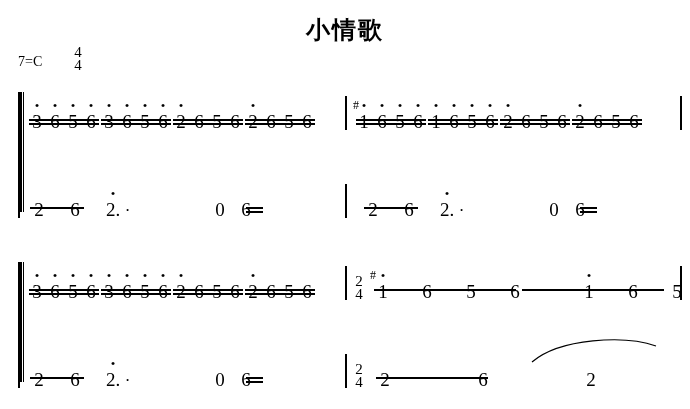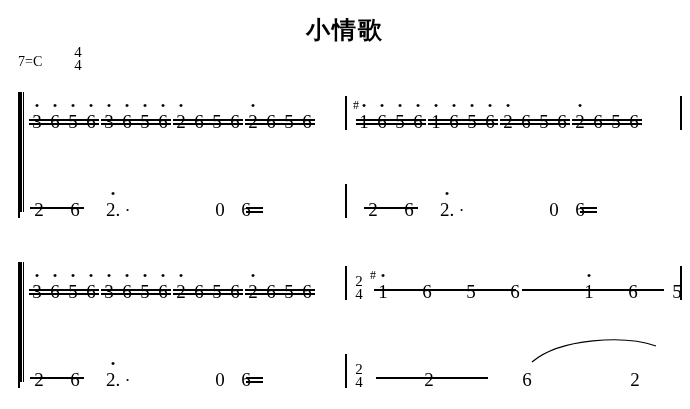--- a/index.html
+++ b/index.html
@@ -213,20 +213,20 @@
 <div class="beam" style="left:246px;top:377px;width:17px;"></div>
 <div class="beam2" style="left:246px;top:381px;width:17px;"></div>
 
 <div class="barline" style="left:345px;top:354px;height:34px;"></div>
 
 <div class="tsig-inline" style="left:352px;top:363px;">
   <span class="num">2</span>
   <span class="den">4</span>
 </div>
 
-<div class="group" style="left:374px;top:370px;margin-left:44px;">
+<div class="group" style="left:374px;top:370px;">
   <span class="note wide"><span>2</span></span><span class="note wide" style="margin-left:76px;"><span>6</span></span><span class="note wide" style="margin-left:86px;"><span>2</span></span>
 </div>
 <div class="beam" style="left:376px;top:377px;width:112px;"></div>
 
 <svg class="tie" width="130" height="30" style="left:530px;top:336px;">
   <path d="M2,26 C30,2 95,-1 126,10" stroke="#000" stroke-width="1.2" fill="none"></path>
 </svg>
 
 </body></html>

